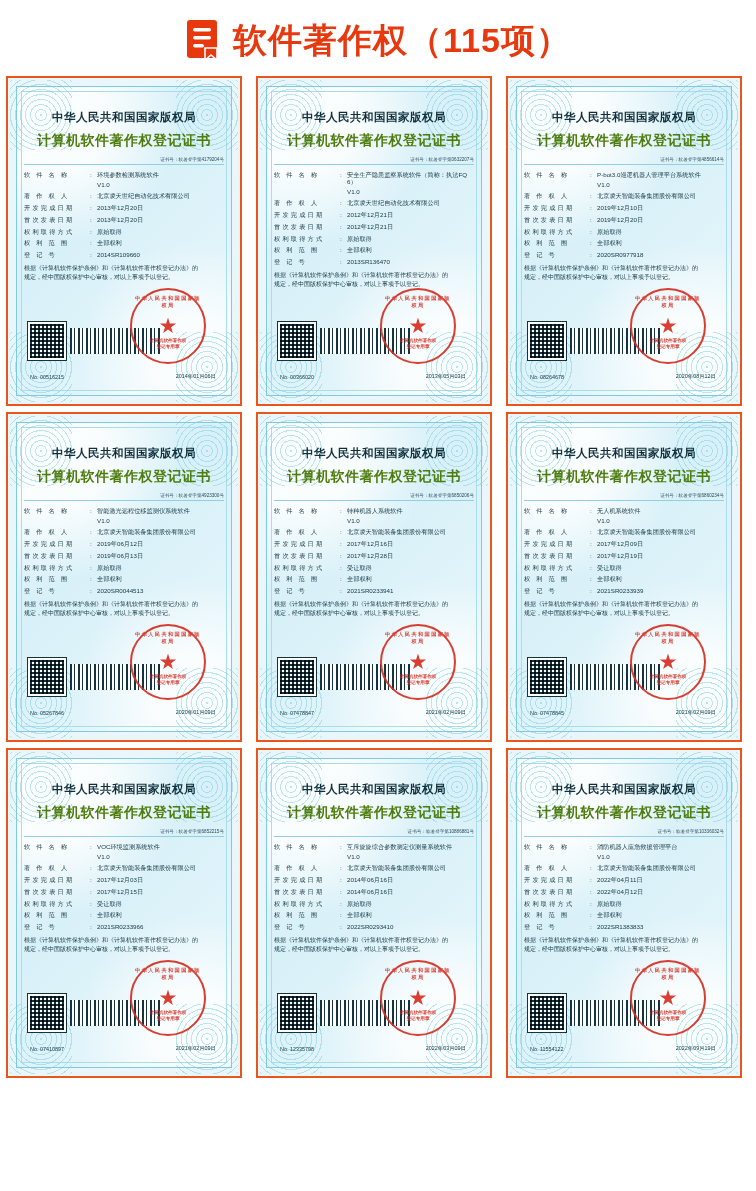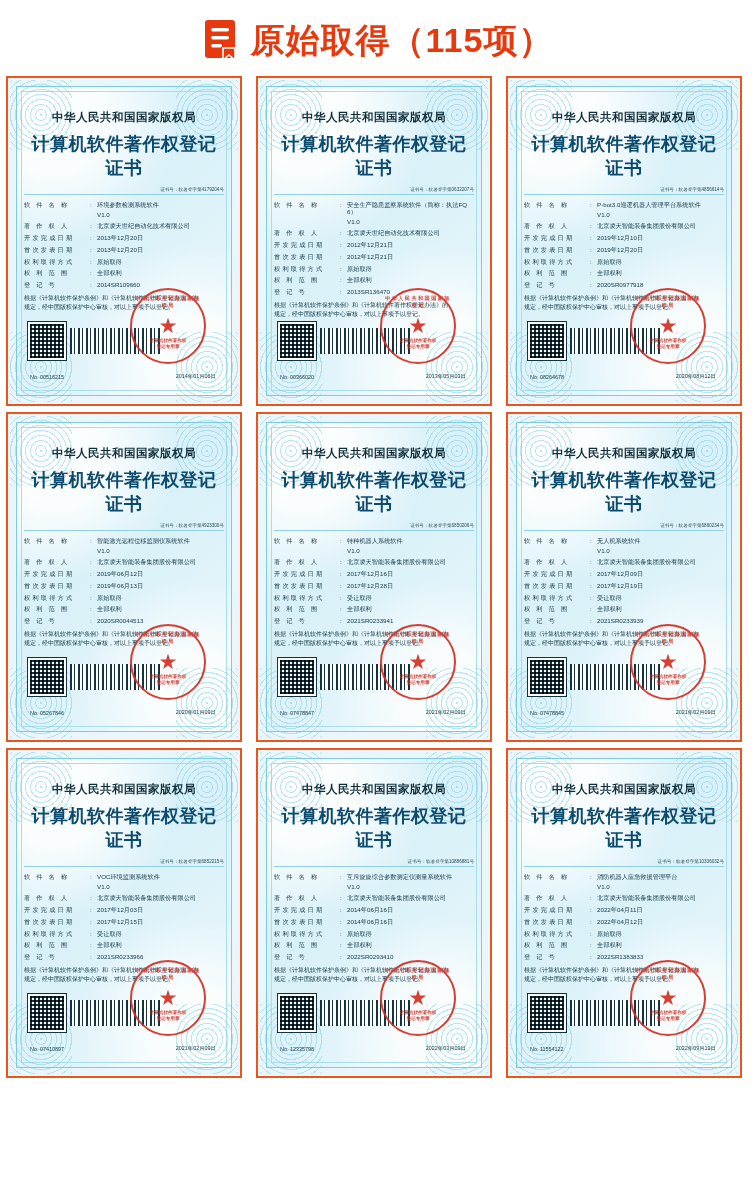--- a/index.html
+++ b/index.html
@@ -95,25 +95,25 @@
   .c-title1{
     text-align:center;
     font-size:11.5px;
     font-weight:bold;
     letter-spacing:.5px;
     margin-top:16px;
     color:#10303c;
   }
   .c-title2{
     text-align:center;
-    font-size:18px;
+    font-size:14px;
     font-weight:bold;
     letter-spacing:.5px;
     margin-top:7px;
-    color:#0c4a6e;
+    color:#4d7c0f;
   }
   .c-certno{
     text-align:right;
     font-size:4.6px;
     color:#2a4b56;
     margin-top:7px;
     letter-spacing:0;
   }
   .c-rule{
     height:1px;
@@ -242,21 +242,21 @@
   <div class="header">
     <span class="header-icon">
       <svg width="38" height="44" viewBox="0 0 38 44">
         <rect x="2" y="2" width="30" height="38" rx="3" fill="#e8380d"></rect>
         <rect x="8" y="10" width="18" height="3.4" rx="1.7" fill="#ffffff"></rect>
         <rect x="8" y="18" width="18" height="3.4" rx="1.7" fill="#ffffff"></rect>
         <rect x="8" y="26" width="11" height="3.4" rx="1.7" fill="#ffffff"></rect>
         <path d="M32 30 L32 42 L26 37 L20 42 L20 30 Z" fill="#e8380d" stroke="#ffffff" stroke-width="1.6"></path>
       </svg>
     </span>
-    <span class="header-title">原始取得（115项）</span>
+    <span class="header-title">软件著作权（115项）</span>
   </div>
 
   <div class="grid">
 
     <div class="cert">
       <div class="frame"></div>
       <span class="corner c-tl"></span>
       <span class="corner c-tr"></span>
       <span class="corner c-bl"></span>
       <span class="corner c-br"></span>

